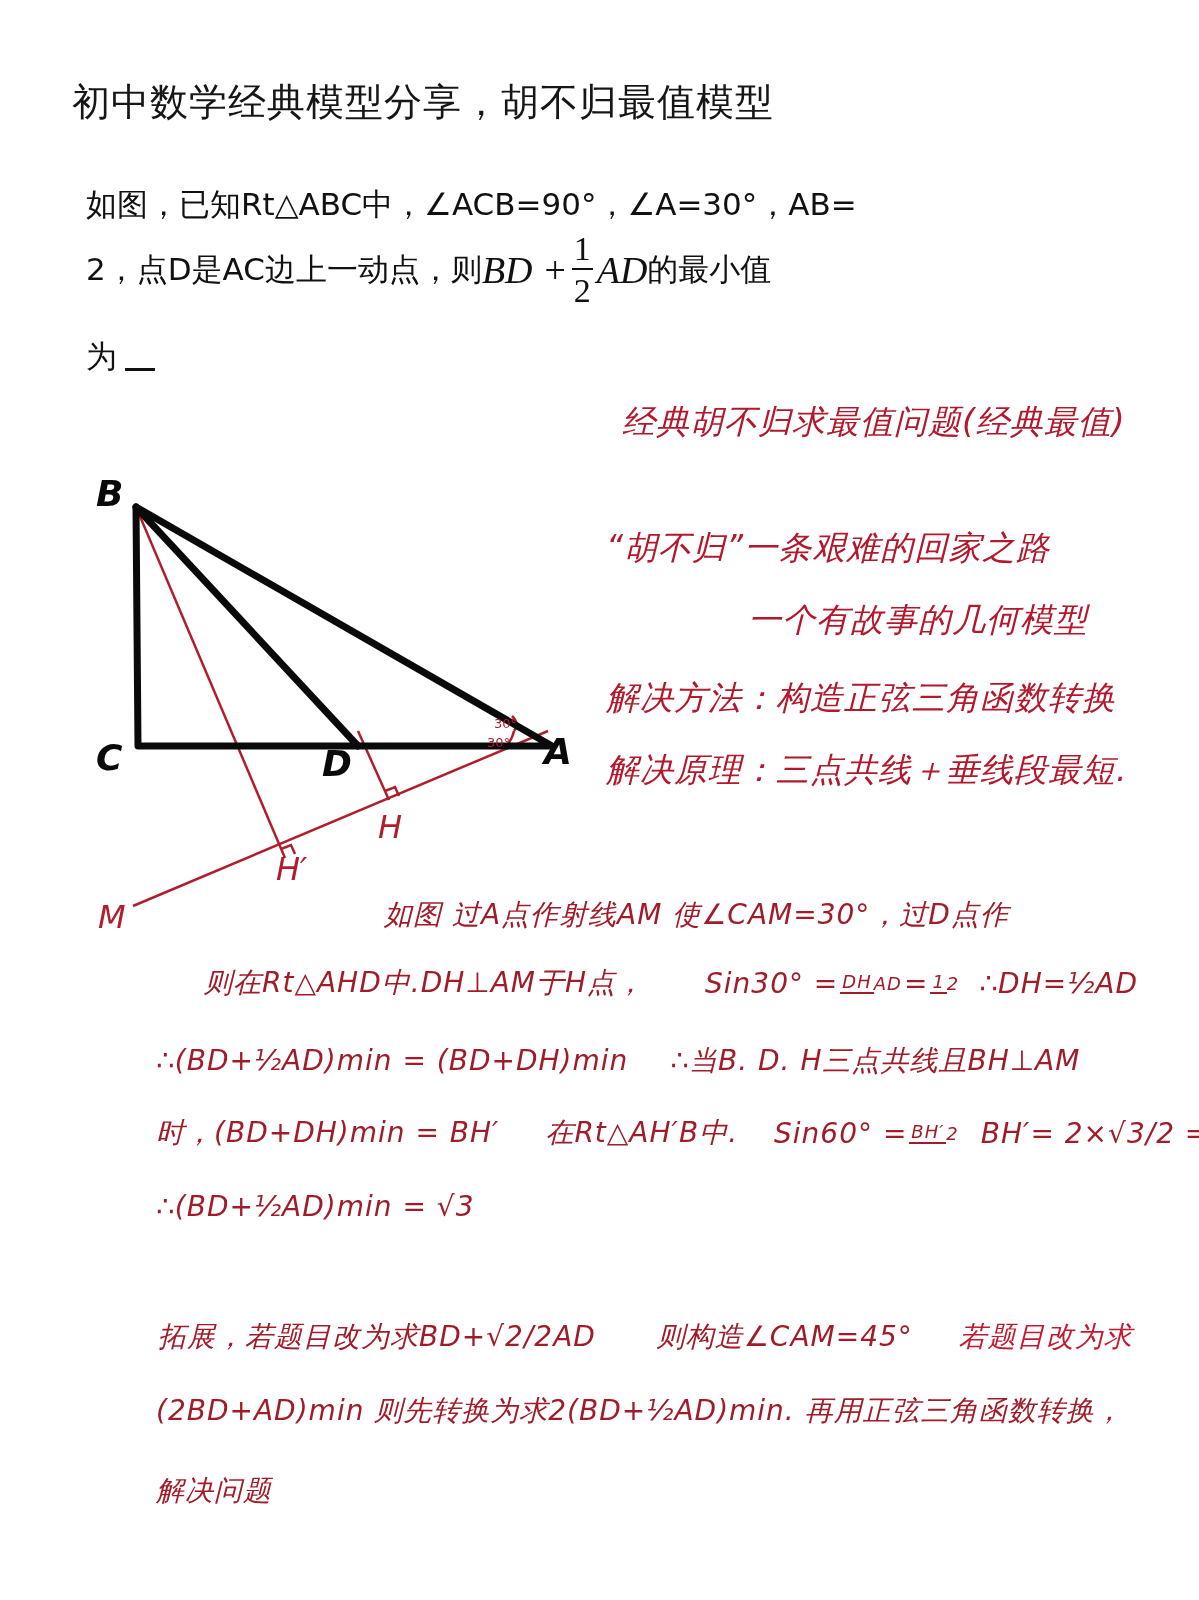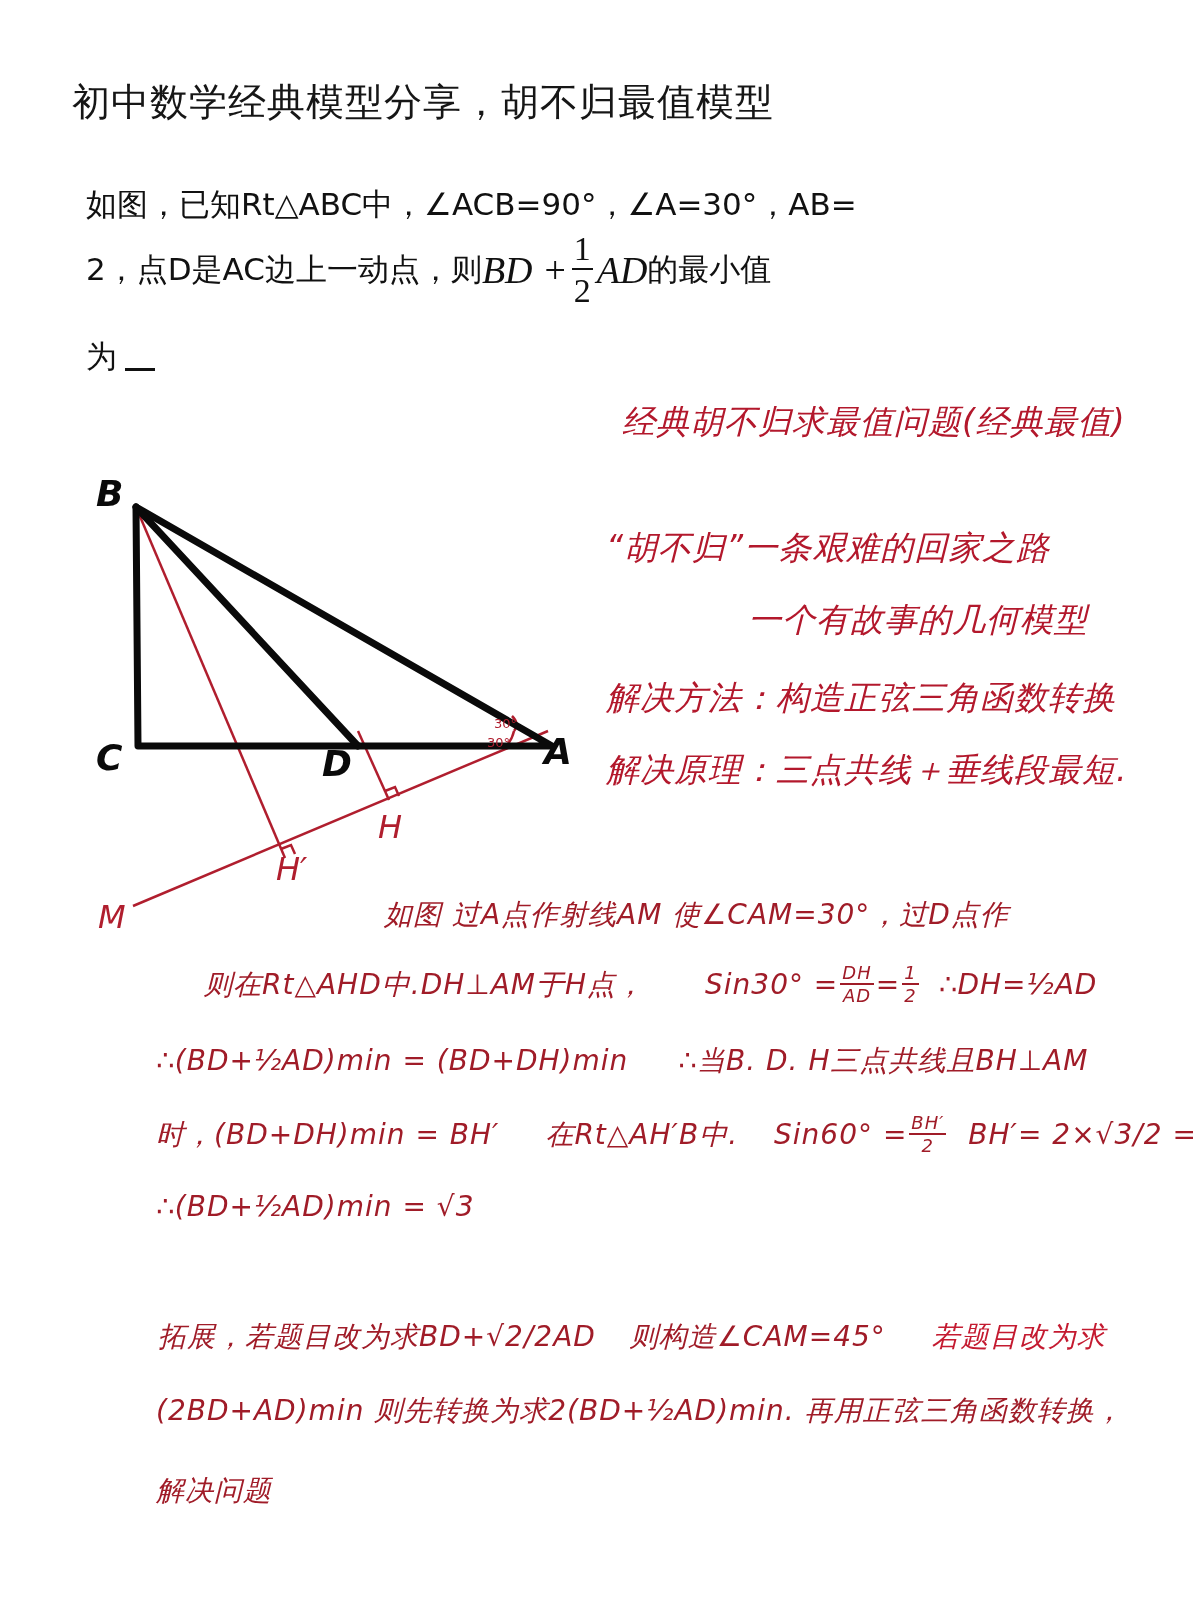--- a/index.html
+++ b/index.html
@@ -12,21 +12,21 @@
   .math { font-family: "Liberation Serif", "DejaVu Serif", serif; font-style: italic; font-size: 38px; }
   .frac { display: inline-flex; flex-direction: column; align-items: center; vertical-align: middle;
           font-family: "Liberation Serif", serif; font-size: 34px; line-height: 1; margin: 0 4px; }
   .frac .num { border-bottom: 2px solid #111; padding: 0 2px 2px; }
   .frac .den { padding-top: 4px; }
   .blank { display: inline-block; width: 30px; border-bottom: 3px solid #111; margin-left: 8px; vertical-align: -4px; }
   .hand { font-family: "DejaVu Sans", "Liberation Sans", sans-serif; color: #b3182c; font-style: italic;
           letter-spacing: 1px; }
   .hand-lg { font-size: 33px; }
   .hand-md { font-size: 28px; color: #a01c28; }
-  .hfrac { display: inline-flex; flex-direction: column; align-items: center; vertical-align: middle;
+  .hfrac { display: inline-flex; flex-direction: row; align-items: center; vertical-align: middle;
            font-size: 18px; line-height: 1; margin: 0 2px; }
   .hfrac .n { border-bottom: 2px solid currentColor; padding: 0 2px 1px; }
   .hfrac .d { padding-top: 2px; }
   svg.figure { position: absolute; left: 0; top: 0; }
 </style>
 </head>
 <body>
 
 <div class="abs title">初中数学经典模型分享，胡不归最值模型</div>
 
@@ -98,35 +98,35 @@
   <span>=</span>
   <span class="hfrac">
     <span class="n">1</span>
     <span class="d">2</span>
   </span>
   <span style="margin-left:18px">∴DH=½AD</span>
 </div>
 
 <div class="abs hand hand-md" style="left:156px; top:1042px;">
   <span>∴(BD+½AD)min = (BD+DH)min</span>
-  <span style="margin-left:40px">∴当B. D. H三点共线且BH⊥AM</span>
+  <span style="margin-left:32px">∴当B. D. H三点共线且BH⊥AM</span>
 </div>
 
 <div class="abs hand hand-md" style="left:156px; top:1114px; display:flex; align-items:center;">
   <span>时，(BD+DH)min = BH′</span>
   <span style="margin-left:46px">在Rt△AH′B中.</span>
   <span style="margin-left:36px">Sin60° =</span>
   <span class="hfrac">
     <span class="n">BH′</span>
     <span class="d">2</span>
   </span>
   <span style="margin-left:20px">BH′= 2×√3/2 = √3</span>
 </div>
 
 <div class="abs hand hand-md" style="left:156px; top:1190px;">∴(BD+½AD)min = √3</div>
 
 <div class="abs hand hand-md" style="left:158px; top:1318px;">
   <span>拓展，若题目改为求BD+√2/2AD</span>
-  <span style="margin-left:24px">则构造∠CAM=45°</span>
+  <span style="margin-left:51px">则构造∠CAM=45°</span>
   <span style="margin-left:36px; color:#c41a30">若题目改为求</span>
 </div>
 <div class="abs hand hand-md" style="left:156px; top:1392px;">(2BD+AD)min  则先转换为求2(BD+½AD)min. 再用正弦三角函数转换，</div>
 <div class="abs hand hand-md" style="left:156px; top:1472px;">解决问题</div>
 
 </body></html>

